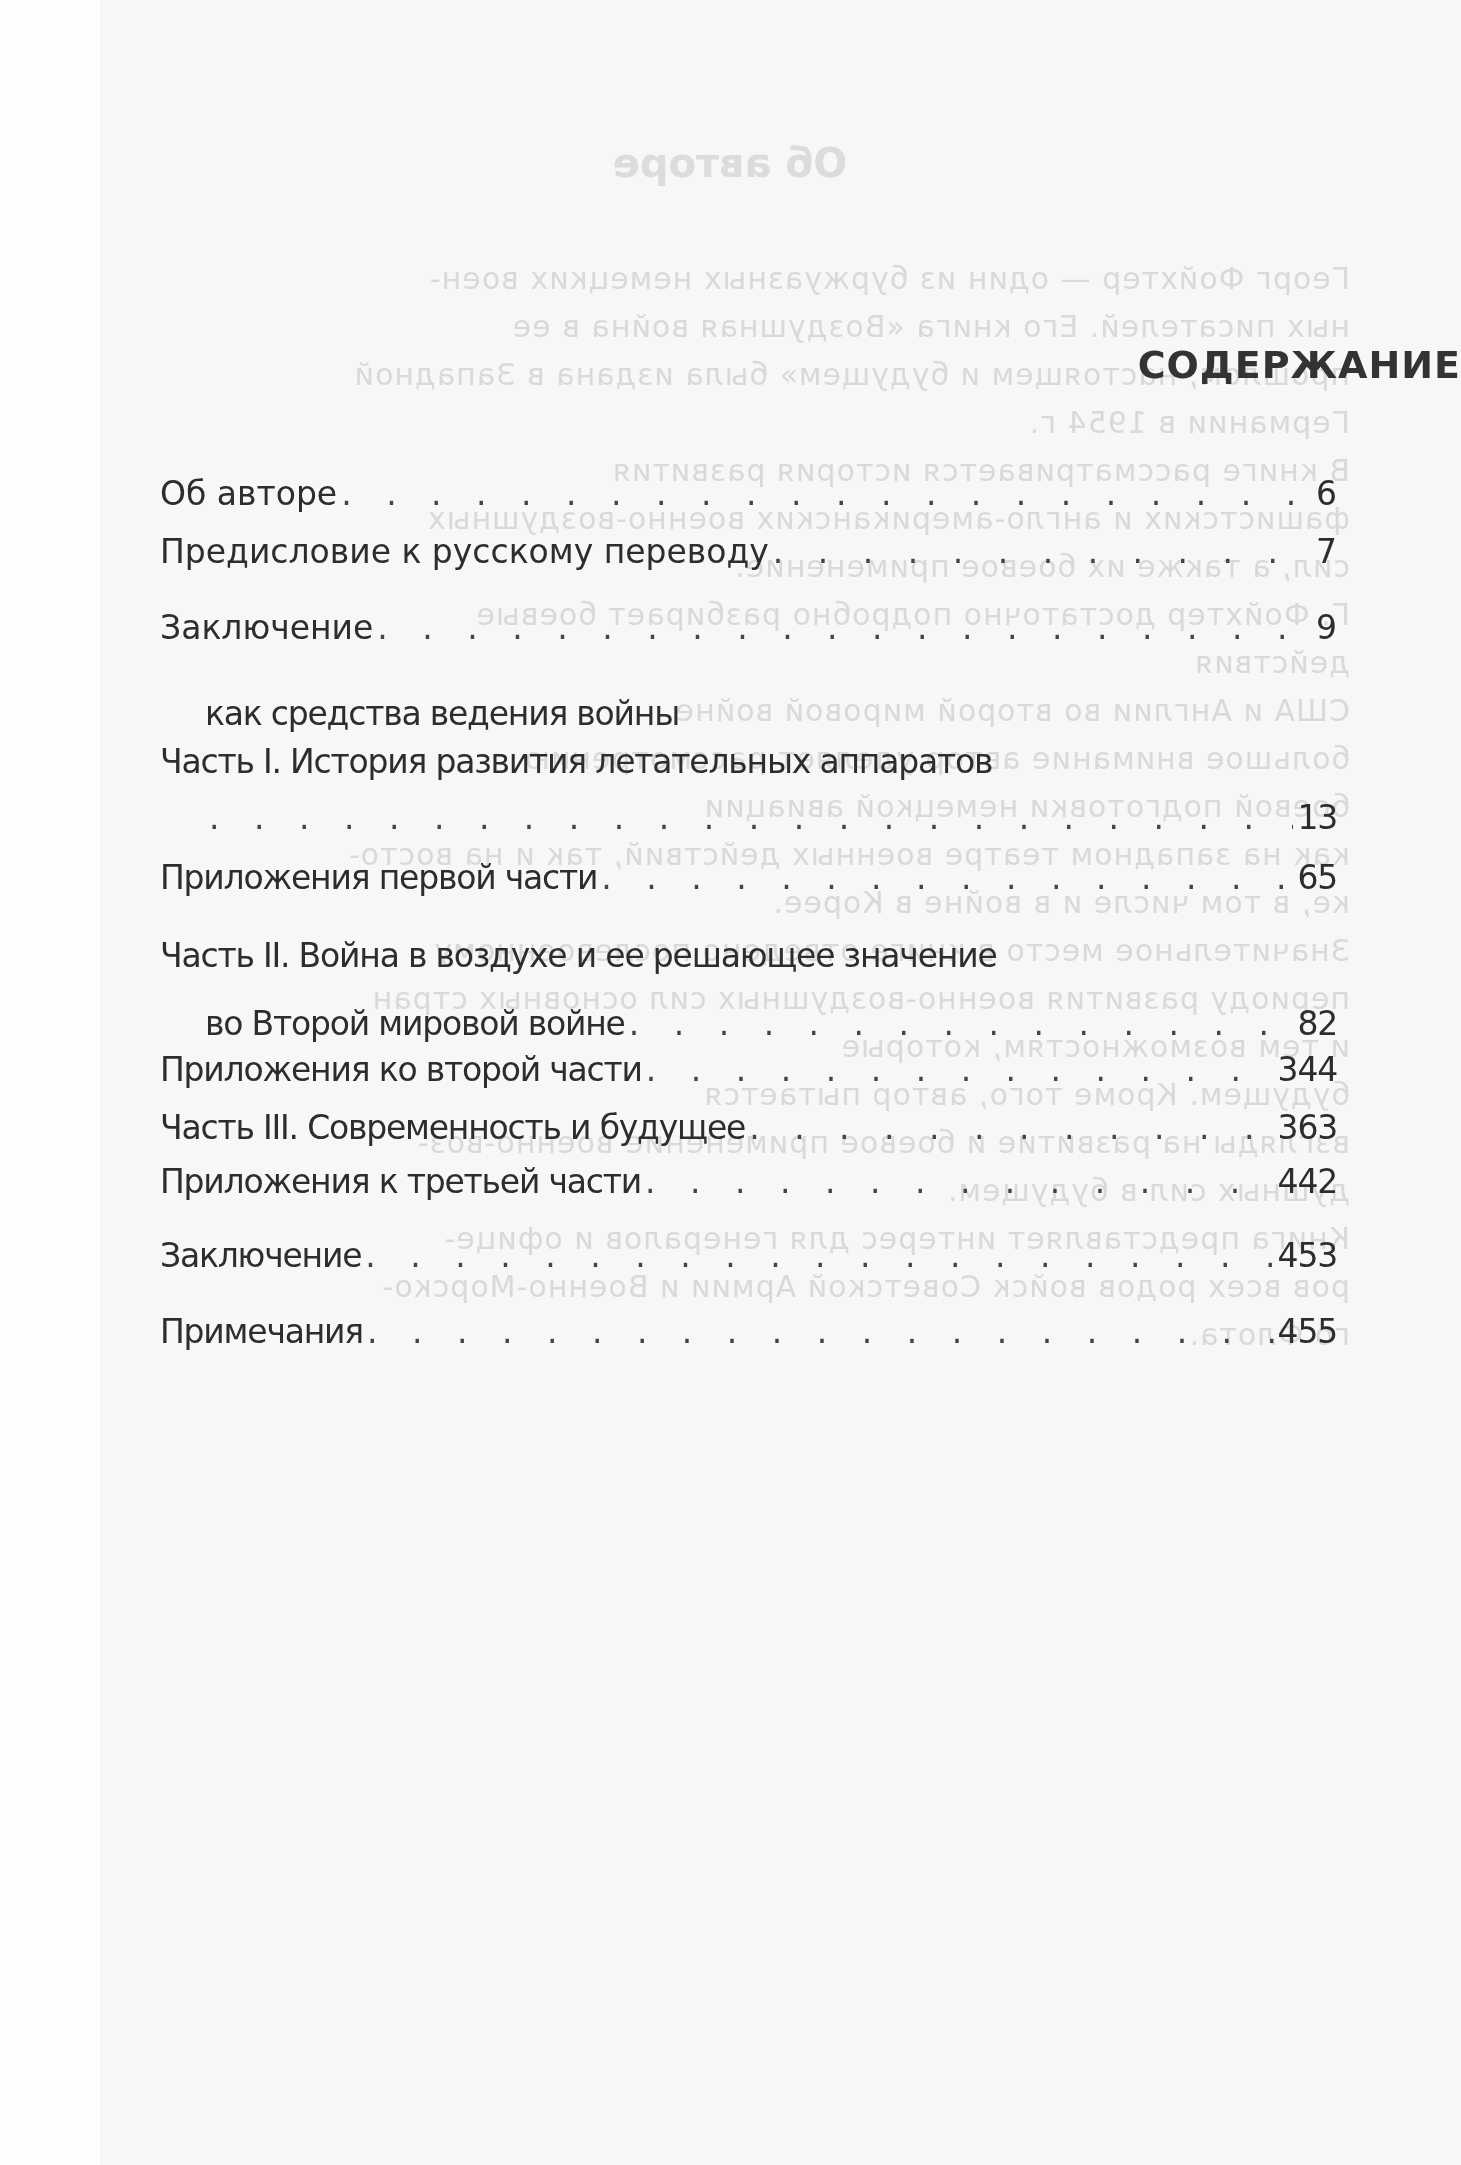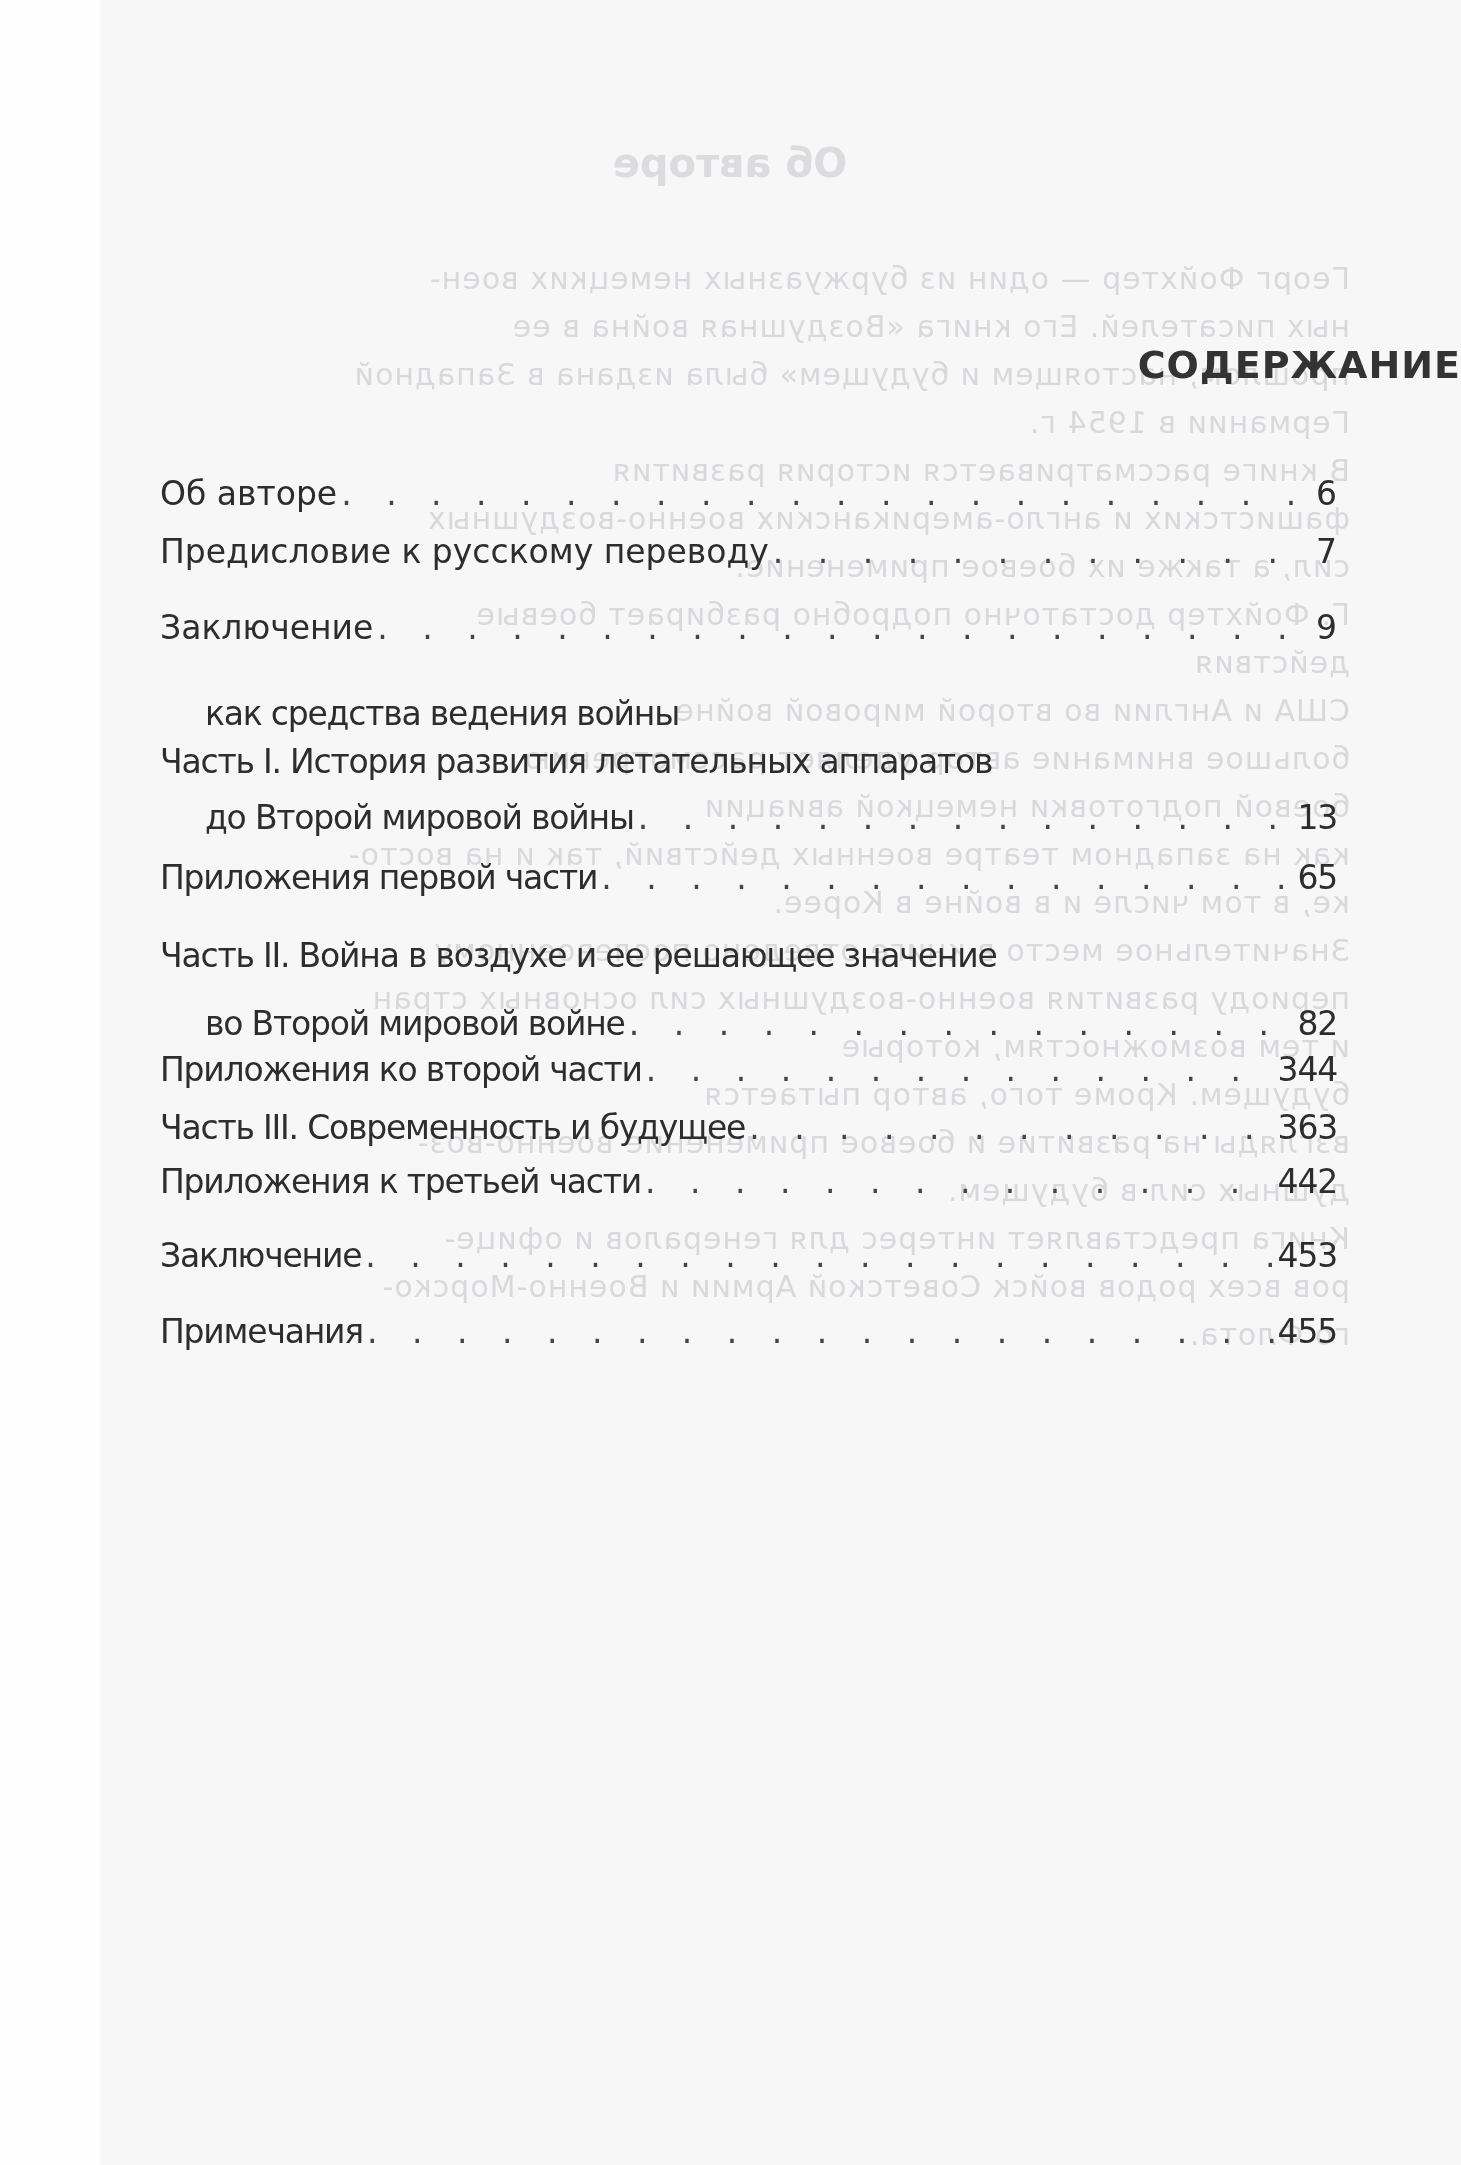--- a/index.html
+++ b/index.html
@@ -98,21 +98,20 @@
       </div>
   </div>
   <div class="entry narrow" style="top:212px">
     <div class="line indent" style="margin-top:8px">
         <span class="label">как средства ведения войны</span>
       </div>
     <div class="line">
         <span class="label">Часть I.  История развития летательных аппаратов</span>
       </div>
     <div class="line indent" style="margin-top:8px">
-        <span class="label">до Второй мировой войны</span>
         <span class="leader"></span>
         <span class="page-num">13</span>
       </div>
   </div>
   <div class="entry narrow" style="top:384px">
     <div class="line">
         <span class="label">Приложения первой части</span>
         <span class="leader"></span>
         <span class="page-num">65</span>
       </div>

